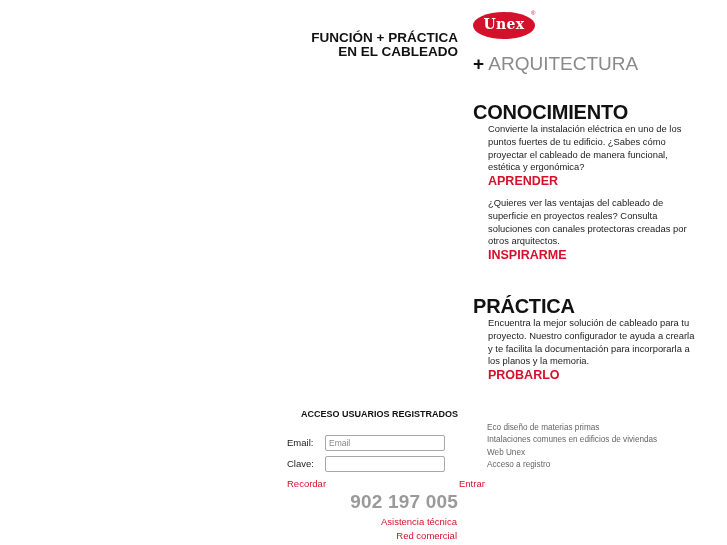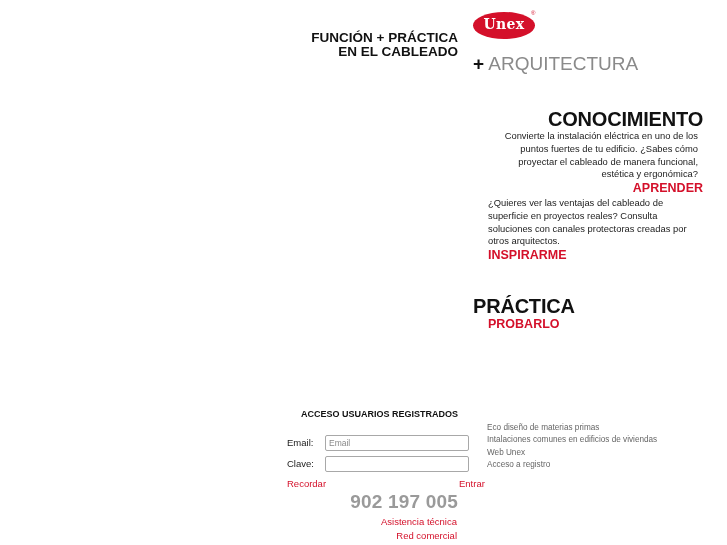--- a/index.html
+++ b/index.html
@@ -23,21 +23,21 @@
 
     .section { position: absolute; left: 473px; width: 230px; }
     .section h2 { font-size: 20px; line-height: 22px; font-weight: bold; color: #111; letter-spacing: -0.2px; }
     .section p { margin-left: 15px; font-size: 9.4px; line-height: 12.8px; color: #222; width: 210px; }
     .section .cta { display: block; margin-left: 15px; font-size: 12.5px; font-weight: bold; color: #d4102a;
       line-height: 14px; text-decoration: none; }
 
     .login-title { position: absolute; left: 300px; top: 409px; width: 158px; text-align: right;
       font-size: 9px; font-weight: bold; color: #111; white-space: nowrap; }
     .lbl { position: absolute; left: 287px; font-size: 9.5px; color: #222; }
-    .inp { position: absolute; left: 325px; width: 144px; height: 16px; border: 1px solid #a8a8a8;
+    .inp { position: absolute; left: 325px; width: 120px; height: 16px; border: 1px solid #a8a8a8;
       border-radius: 2px; background: #fff; font-family: "Liberation Sans", sans-serif; font-size: 8.5px;
       padding: 0 3px; color: #333; }
     .inp::placeholder { color: #888; }
     .red-link { position: absolute; font-size: 9.5px; color: #d4102a; text-decoration: none; white-space: nowrap; }
     .phone { position: absolute; left: 300px; top: 491px; width: 158px; text-align: right; font-size: 19px;
       font-weight: bold; color: #9a9a9a; letter-spacing: 0.2px; }
 
     .footer-links { position: absolute; left: 487px; top: 422px; }
     .footer-links a { display: block; font-size: 8.2px; line-height: 12.3px; color: #666; text-decoration: none; white-space: nowrap; }
   </style>
@@ -53,33 +53,34 @@
   <div class="logo-ellipse"></div>
   <div class="logo-text">Unex</div>
 </div>
 <div class="logo-reg">®</div>
 
 <div class="arq">
   <span class="plus">+</span>
   <span class="word">ARQUITECTURA</span>
 </div>
 
-<div class="section" style="top:108px;text-align:right;">
+<div class="section" style="top:101px;">
   <h2>CONOCIMIENTO</h2>
   <p>Convierte la instalación eléctrica en uno de los puntos fuertes de tu edificio. ¿Sabes cómo proyectar el cableado de manera funcional, estética y ergonómica?</p>
   <a class="cta" href="#">APRENDER</a>
 </div>
 
 <div class="section" style="top:197px;">
   <p>¿Quieres ver las ventajas del cableado de superficie en proyectos reales? Consulta soluciones con canales protectoras creadas por otros arquitectos.</p>
   <a class="cta" href="#">INSPIRARME</a>
 </div>
 
 <div class="section" style="top:295px;">
   <h2>PRÁCTICA</h2>
+  <p>Encuentra la mejor solución de cableado para tu proyecto. Nuestro configurador te ayuda a crearla y te facilita la documentación para incorporarla a los planos y la memoria.</p>
   <a class="cta" href="#">PROBARLO</a>
 </div>
 
 <div class="login-title">ACCESO USUARIOS REGISTRADOS</div>
 
 <label class="lbl" style="top:437px;">Email:</label>
 <input class="inp" style="top: 435px;" type="text" placeholder="Email">
 
 <label class="lbl" style="top:458px;">Clave:</label>
 <input class="inp" style="top: 456px;" type="password">

